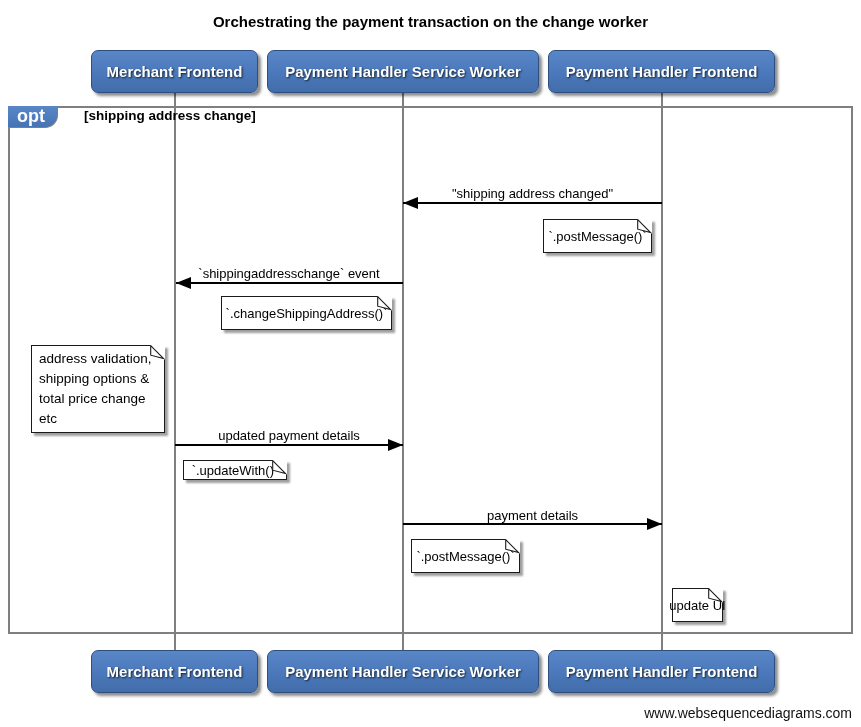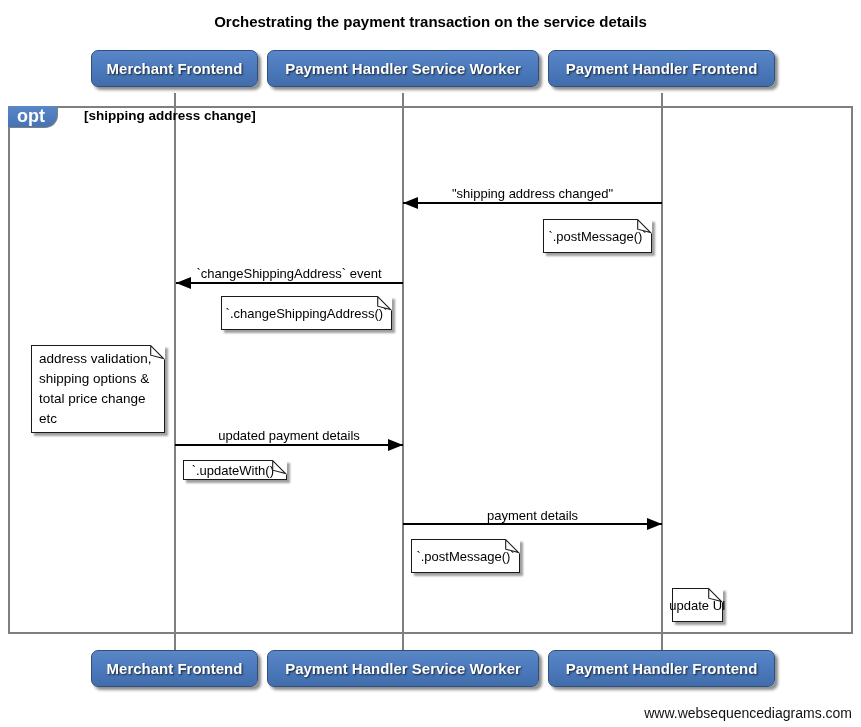--- a/index.html
+++ b/index.html
@@ -9,21 +9,21 @@
     overflow:hidden;
   }
   .title {
     position:absolute; left:0; top:13px; width:861px; text-align:center;
     font-size:15px; font-weight:bold;
   }
   .lifeline {
     position:absolute; top:93px; width:2px; height:557px; background:#7f7f7f;
   }
   .actor {
-    position:absolute; height:37px; box-sizing:border-box;
+    position:absolute; height:43px; box-sizing:border-box;
     background:linear-gradient(180deg,#5886c7 0%,#4a78ba 55%,#426daa 100%);
     border:1px solid #2f4f80; border-radius:7px;
     box-shadow:3px 3px 3px rgba(0,0,0,0.45);
     color:#ffffff; font-size:15px; font-weight:bold;
     text-shadow:1px 1px 2px rgba(0,0,0,0.75);
     display:flex; align-items:center; justify-content:center;
     z-index:3; white-space:nowrap;
   }
   .frame {
     position:absolute; left:8px; top:106px; width:845px; height:528px;
@@ -71,21 +71,21 @@
   .watermark {
     position:absolute; right:9px; top:705px; font-size:14px; color:#111;
     z-index:2;
   }
 </style>
 </head>
 <body>
 
 <div id="canvas">
 
-  <div class="title">Orchestrating the payment transaction on the service details</div>
+  <div class="title">Orchestrating the payment transaction on the change worker</div>
 
   <div class="lifeline" style="left:174px;"></div>
   <div class="lifeline" style="left:402px;"></div>
   <div class="lifeline" style="left:661px;"></div>
 
   <div class="actor" style="left:91px; top:50px; width:167px;">
     <span>Merchant Frontend</span>
   </div>
   <div class="actor" style="left:267px; top:50px; width:272px;">
     <span>Payment Handler Service Worker</span>
@@ -104,21 +104,21 @@
 
   <div class="note" style="left:543px; top:219px; width:109px; height:34px;">
     <svg class="fold" width="15" height="15" viewBox="0 0 15 15">
       <path d="M0 0 L15 0 L15 15 Z" fill="#ffffff"></path>
       <path d="M0.7 0.7 L13.6 13.6 L0.7 10.2 Z" fill="#ffffff" stroke="#1a1a1a" stroke-width="1.1"></path>
     </svg>
     <span>`.postMessage()`</span>
   </div>
 
 
-  <div class="msg-label" style="left:175px; top:266px; width:228px;">`changeShippingAddress` event</div>
+  <div class="msg-label" style="left:175px; top:266px; width:228px;">`shippingaddresschange` event</div>
   <div class="msg-line" style="left:176px; top:282px; width:227px;"></div>
   <div class="head-left" style="left:176px; top:277px;"></div>
 
   <div class="note" style="left:221px; top:296px; width:171px; height:34px;">
     <svg class="fold" width="15" height="15" viewBox="0 0 15 15">
       <path d="M0 0 L15 0 L15 15 Z" fill="#ffffff"></path>
       <path d="M0.7 0.7 L13.6 13.6 L0.7 10.2 Z" fill="#ffffff" stroke="#1a1a1a" stroke-width="1.1"></path>
     </svg>
     <span>`.changeShippingAddress()`</span>
   </div>

